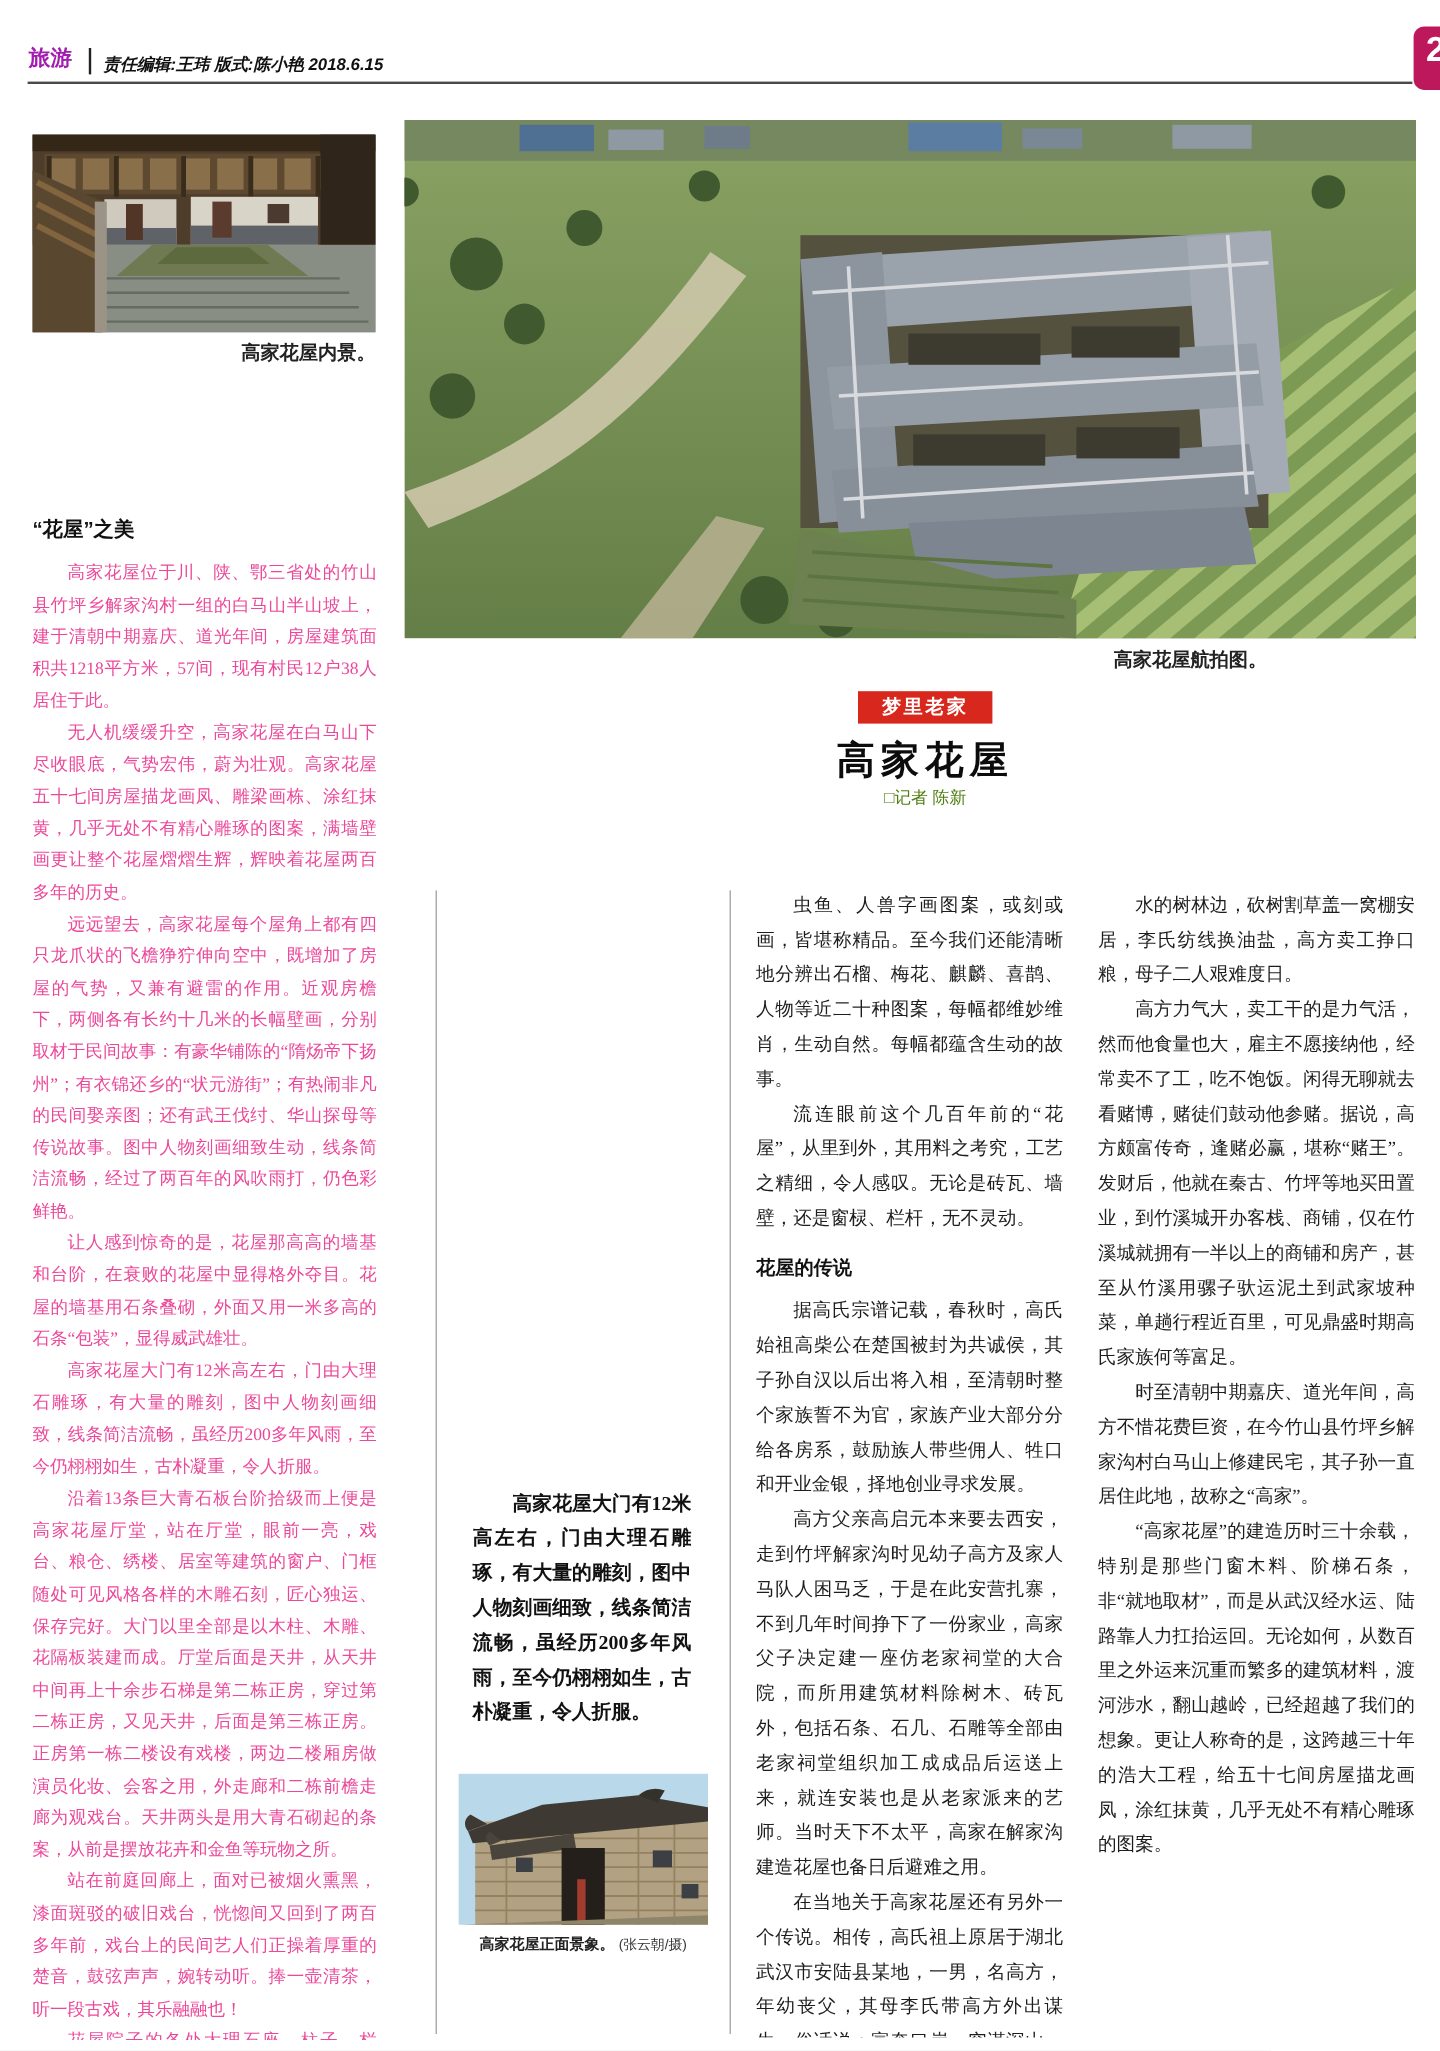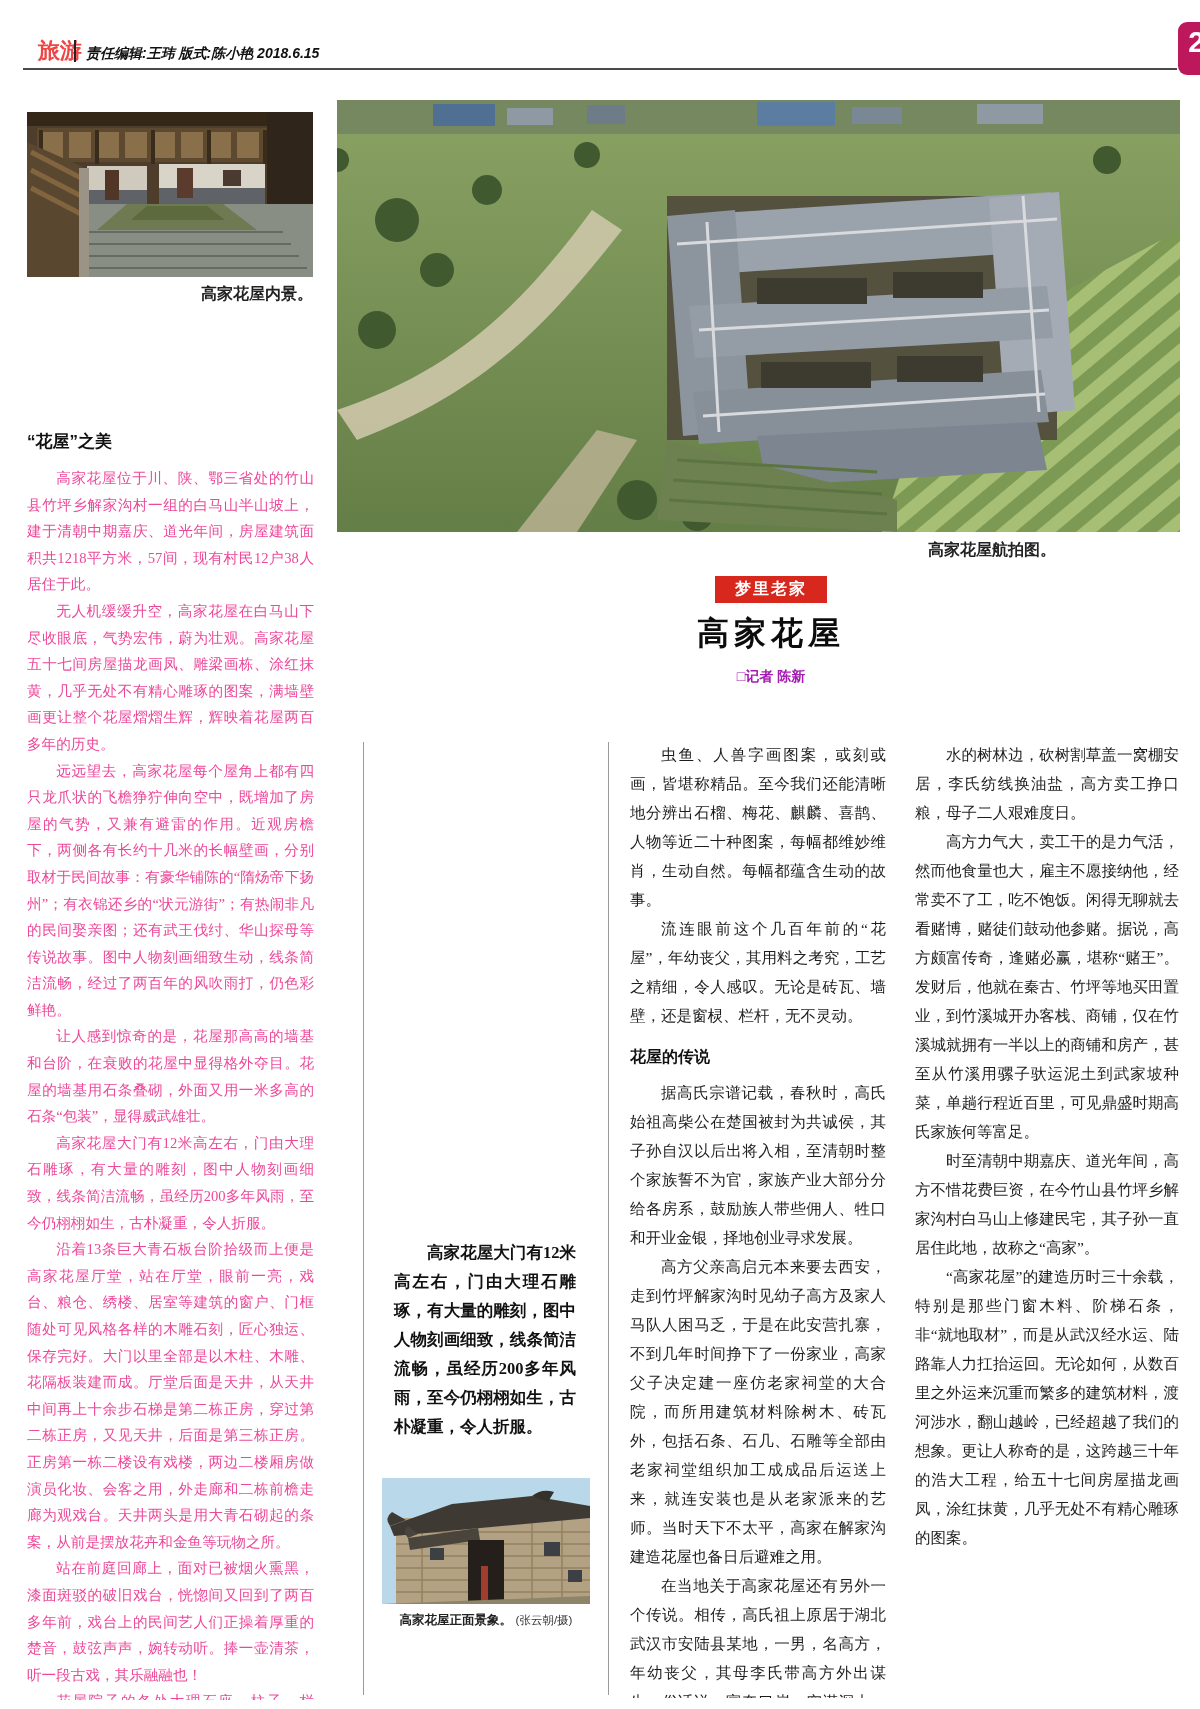--- a/index.html
+++ b/index.html
@@ -1,22 +1,22 @@
 <!DOCTYPE html>
 <html><head>
 <meta charset="utf-8">
 <style>
   html,body{margin:0;padding:0;background:#e8e8e8;}
   #page{position:relative;width:1200px;height:1709px;background:#ffffff;margin:0 auto;
         font-family:"Liberation Serif","DejaVu Serif",serif;color:#222;overflow:hidden;}
   .abs{position:absolute;}
 
   
-  .hdr-section{left:38px;top:36px;font-family:"Liberation Sans","DejaVu Sans",sans-serif;
-               font-weight:bold;font-size:22px;color:#ef4444;}
+  .hdr-section{left:24px;top:36px;font-family:"Liberation Sans","DejaVu Sans",sans-serif;
+               font-weight:bold;font-size:18px;color:#a21caf;}
   .hdr-sep{left:74px;top:40px;width:2px;height:22px;background:#222;}
   .hdr-info{left:86px;top:45px;font-family:"Liberation Sans","DejaVu Sans",sans-serif;
             font-weight:bold;font-style:italic;font-size:14px;color:#111;}
   .hdr-rule{left:23px;top:68px;width:1154px;height:2px;background:#4a4a4a;}
   .page-num{left:1178px;top:22px;width:53px;height:53px;background:#be185d;border-radius:9px;
             color:#fff;font-family:"Liberation Sans","DejaVu Sans",sans-serif;font-weight:bold;
             font-size:29px;text-align:center;line-height:41px;}
 
   
   figure{margin:0;padding:0;}
@@ -37,22 +37,22 @@
   .left-col h3{margin:0 0 12px 0;font-family:"Liberation Sans","DejaVu Sans",sans-serif;
                font-size:17px;font-weight:bold;color:#111;}
   .left-col p{margin:0;font-size:14.6px;line-height:26.6px;text-align:justify;text-indent:2em;color:#ec4899;}
 
   
   .art-header{left:620px;top:576px;width:302px;text-align:center;}
   .tag{display:inline-block;background:#d8271d;color:#fff;
        font-family:"Liberation Sans","DejaVu Sans",sans-serif;font-weight:bold;
        font-size:16px;padding:3px 20px;letter-spacing:2px;}
   .title{margin-top:9px;font-size:32px;font-weight:bold;letter-spacing:5px;color:#0c0c0c;}
-  .byline{margin-top:12px;font-family:"Liberation Sans","DejaVu Sans",sans-serif;
-          font-weight:bold;font-size:14px;color:#a21caf;}
+  .byline{margin-top:0;font-family:"Liberation Sans","DejaVu Sans",sans-serif;
+          font-weight:normal;font-size:14px;color:#4d7c0f;}
 
   
   .rule-v{width:1px;background:#9a9a9a;top:742px;height:953px;}
   .rule-v1{left:363px;}
   .rule-v2{left:608px;}
   .body-col p{margin:0;font-size:15.5px;line-height:29px;text-align:justify;text-indent:2em;color:#1d1d1d;}
   .mid-col{left:630px;top:740px;width:256px;height:958px;overflow:hidden;}
   .right-col{left:915px;top:740px;width:264px;height:958px;overflow:hidden;}
   .mid-col h4{margin:17px 0 10px 0;font-family:"Liberation Sans","DejaVu Sans",sans-serif;
               font-size:16px;font-weight:bold;color:#111;}
@@ -239,21 +239,21 @@
       <polygon points="0,126 208,118 208,126" fill="#8e8468"></polygon>
     </svg>
   </figure>
   <div class="abs caption cap-front">
     <span>高家花屋正面景象。</span>
     <span class="credit">(张云朝/摄)</span>
   </div>
 
   <div class="abs body-col mid-col">
     <p>虫鱼、人兽字画图案，或刻或画，皆堪称精品。至今我们还能清晰地分辨出石榴、梅花、麒麟、喜鹊、人物等近二十种图案，每幅都维妙维肖，生动自然。每幅都蕴含生动的故事。</p>
-    <p>流连眼前这个几百年前的“花屋”，年幼丧父，其用料之考究，工艺之精细，令人感叹。无论是砖瓦、墙壁，还是窗棂、栏杆，无不灵动。</p>
+    <p>流连眼前这个几百年前的“花屋”，从里到外，其用料之考究，工艺之精细，令人感叹。无论是砖瓦、墙壁，还是窗棂、栏杆，无不灵动。</p>
     <h4>花屋的传说</h4>
     <p>据高氏宗谱记载，春秋时，高氏始祖高柴公在楚国被封为共诚侯，其子孙自汉以后出将入相，至清朝时整个家族誓不为官，家族产业大部分分给各房系，鼓励族人带些佣人、牲口和开业金银，择地创业寻求发展。</p>
     <p>高方父亲高启元本来要去西安，走到竹坪解家沟时见幼子高方及家人马队人困马乏，于是在此安营扎寨，不到几年时间挣下了一份家业，高家父子决定建一座仿老家祠堂的大合院，而所用建筑材料除树木、砖瓦外，包括石条、石几、石雕等全部由老家祠堂组织加工成成品后运送上来，就连安装也是从老家派来的艺师。当时天下不太平，高家在解家沟建造花屋也备日后避难之用。</p>
     <p>在当地关于高家花屋还有另外一个传说。相传，高氏祖上原居于湖北武汉市安陆县某地，一男，名高方，年幼丧父，其母李氏带高方外出谋生，俗话说：富奔口岸，穷谋深山，于是，母子二人沿路乞讨，不知不觉来到今竹山县洞沟深山里，在一处人烟稀少依山傍</p>
   </div>
 
   <div class="abs body-col right-col">
     <p>水的树林边，砍树割草盖一窝棚安居，李氏纺线换油盐，高方卖工挣口粮，母子二人艰难度日。</p>
     <p>高方力气大，卖工干的是力气活，然而他食量也大，雇主不愿接纳他，经常卖不了工，吃不饱饭。闲得无聊就去看赌博，赌徒们鼓动他参赌。据说，高方颇富传奇，逢赌必赢，堪称“赌王”。发财后，他就在秦古、竹坪等地买田置业，到竹溪城开办客栈、商铺，仅在竹溪城就拥有一半以上的商铺和房产，甚至从竹溪用骡子驮运泥土到武家坡种菜，单趟行程近百里，可见鼎盛时期高氏家族何等富足。</p>
     <p>时至清朝中期嘉庆、道光年间，高方不惜花费巨资，在今竹山县竹坪乡解家沟村白马山上修建民宅，其子孙一直居住此地，故称之“高家”。</p>

